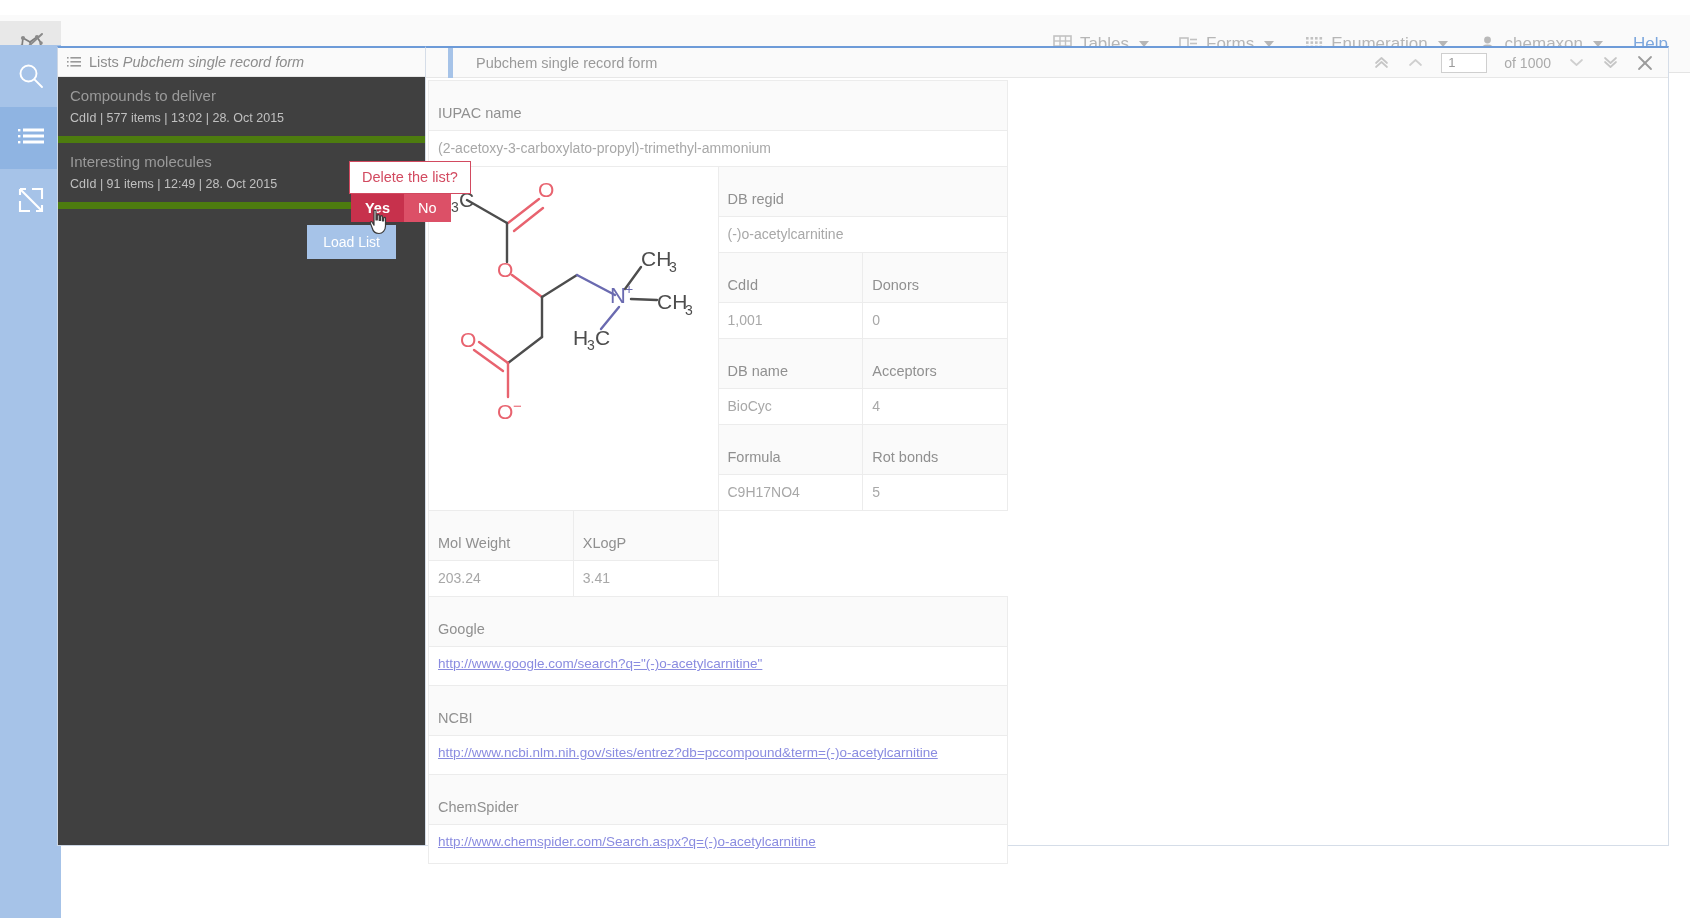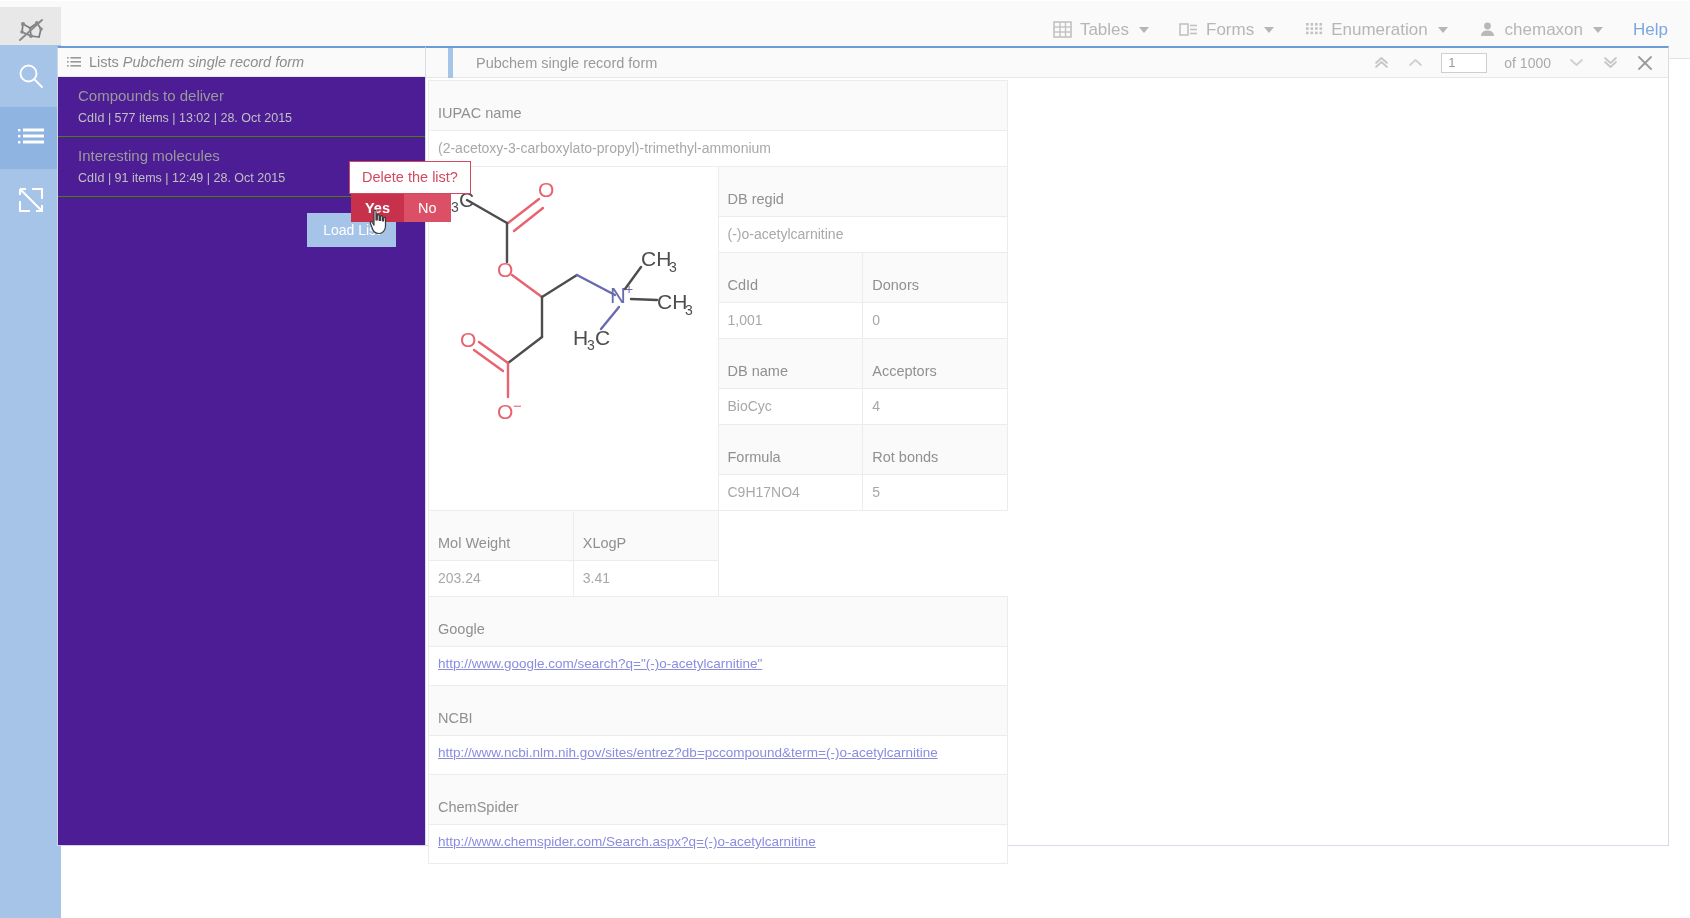--- a/index.html
+++ b/index.html
@@ -6,21 +6,21 @@
   html, body {
     width: 1690px; height: 918px;
     font-family: "Liberation Sans", sans-serif;
     background: #ffffff;
     overflow: hidden;
   }
   body { position: relative; }
 
   
   .topbar {
-    position: absolute; left: 0; top: 1px; width: 1690px; height: 58px;
+    position: absolute; left: 0; top: 15px; width: 1690px; height: 58px;
     background: #fafafa;
     border-bottom: 1px solid #e4e4e4;
     display: flex; align-items: center;
   }
   .logo-cell {
     width: 61px; height: 45px; background: #e8e8e8;
     display: flex; align-items: center; justify-content: center;
   }
   .topnav {
     margin-left: auto; display: flex; align-items: center;
@@ -46,33 +46,33 @@
   .rail-btn {
     width: 61px; height: 62px; display: flex;
     align-items: center; justify-content: center; cursor: pointer;
   }
   .rail-btn.active { background: #8fb4e2; }
 
   
   .lists-panel {
     position: absolute; left: 57px; top: 46px;
     width: 400px; height: 800px;
-    background: #4c1d95;
+    background: #404040;
     border: 1px solid #ccd6e4;
     border-top: 2px solid #6d9bd8;
   }
   .lists-header {
     height: 29px; background: #fafafa; border-bottom: 1px solid #e7e7e7;
     display: flex; align-items: center; padding-left: 9px; gap: 8px;
   }
   .lists-header-title { font-size: 14.5px; color: #8d8d8d; }
   .lists-header-title em { font-style: italic; }
   .list-row {
-    padding: 10px 12px 11px 20px;
-    border-bottom: 1px solid #4d7c0f; cursor: pointer;
+    padding: 10px 12px 11px 12px;
+    border-bottom: 7px solid #4d7c0f; cursor: pointer;
   }
   .list-row-title { font-size: 15px; color: #9a9a9a; margin-bottom: 7px; }
   .list-row-meta { font-size: 12.5px; color: #c0c0c0; }
   .load-list-wrap {
     display: flex; justify-content: flex-end;
     padding: 16px 60px 0 0;
   }
   .load-list-btn {
     background: #a6c3e8; color: #ffffff; font-size: 14px;
     border: none; padding: 9px 16px; cursor: pointer;

